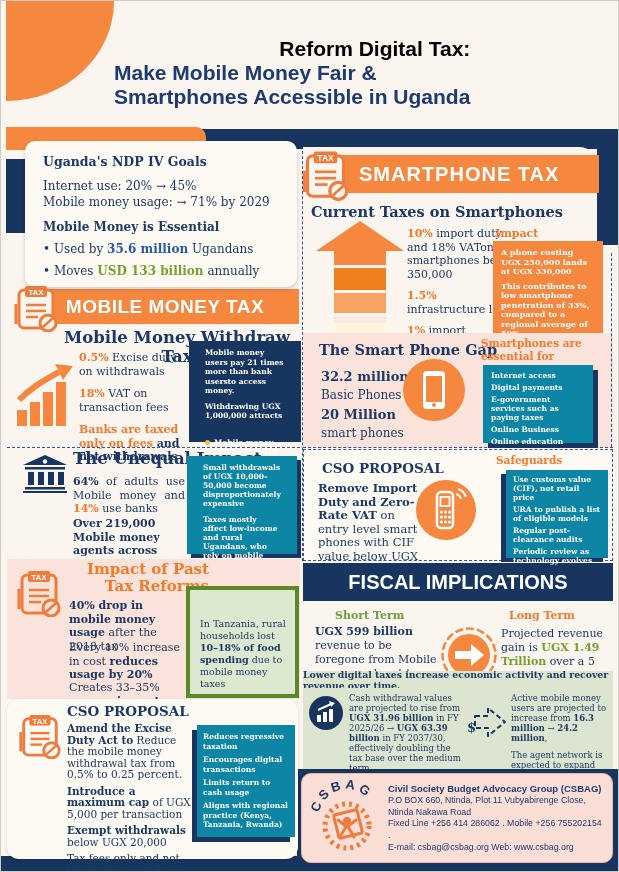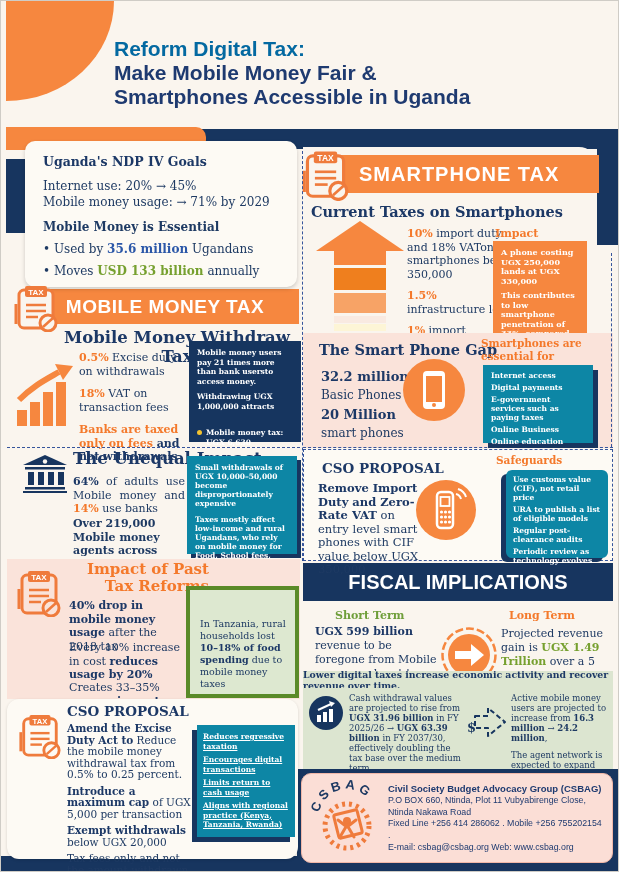--- a/index.html
+++ b/index.html
@@ -4,21 +4,21 @@
 <style>
   html,body{margin:0;padding:0;background:#fff;}
   #page{position:relative;width:619px;height:872px;background:#FAF5EE;border:1px solid #CFCCC6;
         font-family:"DejaVu Serif",serif;color:#1E3A63;overflow:hidden;box-sizing:border-box;}
   .abs{position:absolute;}
   svg{display:block;}
   p{margin:0;}
   
   .q-disc{left:5px;top:0;width:108px;height:100px;background:#F6873F;border-radius:0 0 100% 0;}
   .hd-title{left:113px;top:36px;font-family:"Liberation Sans",sans-serif;font-weight:bold;font-size:21px;line-height:24px;color:#1E3A70;}
-  .hd-title .accent{color:#0369a1;display:block;}
+  .hd-title .accent{color:#000000;display:block;text-align:right;}
   .band-navy{left:108px;top:128px;width:511px;height:20px;background:#17355F;}
   .band-side{left:596px;top:128px;width:23px;height:116px;background:#17355F;}
   .band-orange{left:5px;top:126px;width:200px;height:23px;background:#F6873F;border-radius:0 10px 10px 0;z-index:2;}
   .ndp-stub{left:5px;top:158px;width:19px;height:74px;background:#17355F;}
   
   .ndp-box{left:24px;top:140px;width:272px;height:146px;background:#FDFAF4;border-radius:10px;
            box-shadow:0 2px 4px rgba(0,0,0,.18);padding:13px 18px;box-sizing:border-box;z-index:3;}
   .ndp-title{font-weight:bold;font-size:12.5px;color:#1C3866;}
   .ndp-goals{margin-top:9px;font-size:12px;line-height:16px;}
   .ndp-ess{margin-top:10px;font-weight:bold;font-size:12px;}
@@ -38,84 +38,84 @@
   .st-nv{font-weight:bold;color:#1C3866;}
   .body-txt{font-size:11px;line-height:13.5px;}
   .tealbox{background:#0D86A5;color:#fff;font-weight:bold;box-sizing:border-box;}
   .navybox{background:#16355F;color:#fff;font-weight:bold;box-sizing:border-box;}
   
   .secA{top:323px;height:123px;}
   .sA-title{left:50px;top:4px;width:240px;font-size:16.5px;text-align:center;}
   .sA-icon{left:8px;top:40px;}
   .sA-items{left:72px;top:27px;width:108px;}
   .sA-items p{margin-bottom:9px;}
-  .sA-facts{left:182px;top:17px;width:112px;height:101px;padding:7px 8px;font-size:7.5px;line-height:9.5px;}
+  .sA-facts{left:182px;top:17px;width:112px;height:101px;padding:7px 16px;font-size:7.5px;line-height:9.5px;}
   .sA-facts .fp2{margin-top:6px;}
   .dot-li{margin-top:17px;padding-left:9px;position:relative;}
   .dot-li::before{content:"";position:absolute;left:0;top:2px;width:5px;height:5px;border-radius:50%;background:#F2C230;}
   
   .secB{top:446px;height:112px;}
   .sB-icon{left:16px;top:8px;}
   .sB-title{left:66px;top:2px;font-size:16.5px;}
   .sB-p1{left:66px;top:28px;width:112px;text-align:justify;}
   .sB-p2{left:66px;top:70px;width:120px;font-weight:bold;}
-  .sB-box{left:180px;top:9px;width:110px;height:98px;padding:7px 8px;font-size:7.5px;line-height:9px;box-shadow:4px 4px 0 #17355F;}
+  .sB-box{left:180px;top:9px;width:110px;height:98px;padding:7px 16px;font-size:7.5px;line-height:9px;box-shadow:4px 4px 0 #17355F;}
   .sB-box .p2{margin-top:7px;}
   
   .secC{top:558px;height:140px;background:#FAE3DA;}
   .sC-icon{left:8px;top:10px;}
   .sC-title{left:62px;top:2px;width:140px;font-size:15px;line-height:17px;color:#F4792B;font-weight:bold;text-align:right;}
   .sC-p1{left:62px;top:40px;width:114px;}
   .sC-p2{left:62px;top:82px;width:114px;}
   .sC-p3{left:62px;top:104px;width:114px;margin-top:18px;}
   .sC-box{left:179px;top:27px;width:113px;height:112px;background:#DDE8D0;border:4px solid #5A8A28;
           box-sizing:border-box;padding:28px 8px 0 10px;font-size:9.5px;line-height:12px;z-index:2;}
   
   .secD{top:698px;height:160px;background:#FDFAF4;border-radius:12px;z-index:3;width:291px;box-shadow:0 1px 3px rgba(0,0,0,.15);}
   .sD-icon{left:10px;top:14px;}
   .sD-title{left:60px;top:4px;font-size:13.5px;}
   .sD-body{left:60px;top:24px;width:124px;font-size:10.5px;line-height:11.5px;}
   .sD-body p{margin-bottom:5px;}
   .sD-why{left:206px;top:10px;color:#F4792B;font-weight:bold;font-size:11px;margin-top:40px;}
-  .sD-box{left:190px;top:26px;width:98px;height:112px;padding:7px 6px;font-size:7.5px;line-height:9.5px;box-shadow:-5px 5px 0 #17355F;text-decoration:underline;}
+  .sD-box{left:190px;top:26px;width:98px;height:112px;padding:7px 6px;font-size:7.5px;line-height:9.5px;box-shadow:-5px 5px 0 #17355F;}
   .sD-box p{margin-bottom:4px;}
   
   .v-divider{left:301px;top:150px;height:410px;width:0;border-left:1px dashed #35549B;z-index:4;}
   .v-dash-r{left:610px;top:252px;height:194px;width:0;border-left:1px dashed #35549B;z-index:4;}
   .r-panel{left:302px;top:146px;width:294px;height:184px;background:#FAF5EE;border-top-right-radius:18px;z-index:2;}
   .sp-banner{left:22px;top:8px;width:274px;height:38px;background:#F6873F;color:#fff;
              font-family:"Liberation Sans",sans-serif;font-weight:bold;font-size:20px;letter-spacing:1px;
              display:flex;align-items:center;padding-left:34px;box-sizing:border-box;}
   .sp-taxicon{left:-3px;top:2px;z-index:3;}
   .sp-cur-title{left:8px;top:56px;font-size:14.5px;}
   .sp-arrow{left:13px;top:74px;}
   .sp-items{left:104px;top:80px;width:110px;}
   .sp-items p{margin-bottom:8px;}
   .sp-implbl{left:192px;top:80px;color:#F4792B;font-weight:bold;font-size:11px;}
-  .sp-impbox{left:190px;top:94px;width:94px;height:92px;background:#F6873F;color:#fff;font-weight:bold;
+  .sp-impbox{left:190px;top:94px;width:110px;height:92px;background:#F6873F;color:#fff;font-weight:bold;
              font-size:8px;line-height:9.5px;padding:7px 8px;box-sizing:border-box;}
   .sp-impbox .p2{margin-top:5px;}
   
   .secG{left:302px;top:332px;width:310px;height:114px;background:#FAE3DA;border-bottom:1px dashed #35549B;z-index:2;}
   .sG-title{left:16px;top:8px;font-size:14.5px;}
   .sG-s1{left:18px;top:36px;}
   .sG-s2{left:18px;top:74px;}
   .sG-strong{font-weight:bold;font-size:13px;color:#1C3866;display:block;}
   .sG-label{font-size:12px;}
   .sG-phone{left:100px;top:26px;}
   .sG-esslbl{left:178px;top:4px;width:118px;color:#F4792B;font-weight:bold;font-size:10.5px;line-height:13px;}
   .sG-box{left:180px;top:32px;width:110px;height:78px;padding:6px 8px;font-size:7.5px;line-height:9px;box-shadow:5px 5px 0 #17355F;}
   .sG-box p{margin-bottom:3px;}
   
   .secH{left:302px;top:448px;width:310px;height:112px;background:#FDFAF4;border:1px dashed #35549B;box-sizing:border-box;z-index:2;}
   .sH-title{left:18px;top:10px;font-size:13.5px;}
   .sH-p{left:14px;top:32px;width:106px;font-size:11.5px;line-height:13.5px;}
   .sH-phone{left:112px;top:30px;}
   .sH-lbl{left:192px;top:4px;color:#F4792B;font-weight:bold;font-size:10.5px;}
-  .sH-box{left:202px;top:20px;width:102px;height:88px;padding:5px 7px;font-size:7.5px;line-height:9px;box-shadow:-5px 4px 0 #17355F;border-radius:6px;}
+  .sH-box{left:202px;top:20px;width:102px;height:88px;padding:5px 7px;font-size:7.5px;line-height:9px;box-shadow:-5px 4px 0 #17355F;}
   .sH-box p{margin-bottom:3px;}
   
   .secF{left:302px;top:562px;width:310px;height:126px;}
   .fi-banner{left:0;top:0;width:310px;height:38px;background:#17355F;color:#fff;
              font-family:"Liberation Sans",sans-serif;font-weight:bold;font-size:20px;
              display:flex;align-items:center;justify-content:center;}
   .fi-short-lbl{left:32px;top:46px;color:#6F9E3A;font-weight:bold;font-size:11px;}
   .fi-short{left:12px;top:62px;width:128px;font-size:11px;line-height:14px;}
   .fi-circle{left:138px;top:64px;}
   .fi-long-lbl{left:206px;top:46px;color:#F4792B;font-weight:bold;font-size:11px;}

